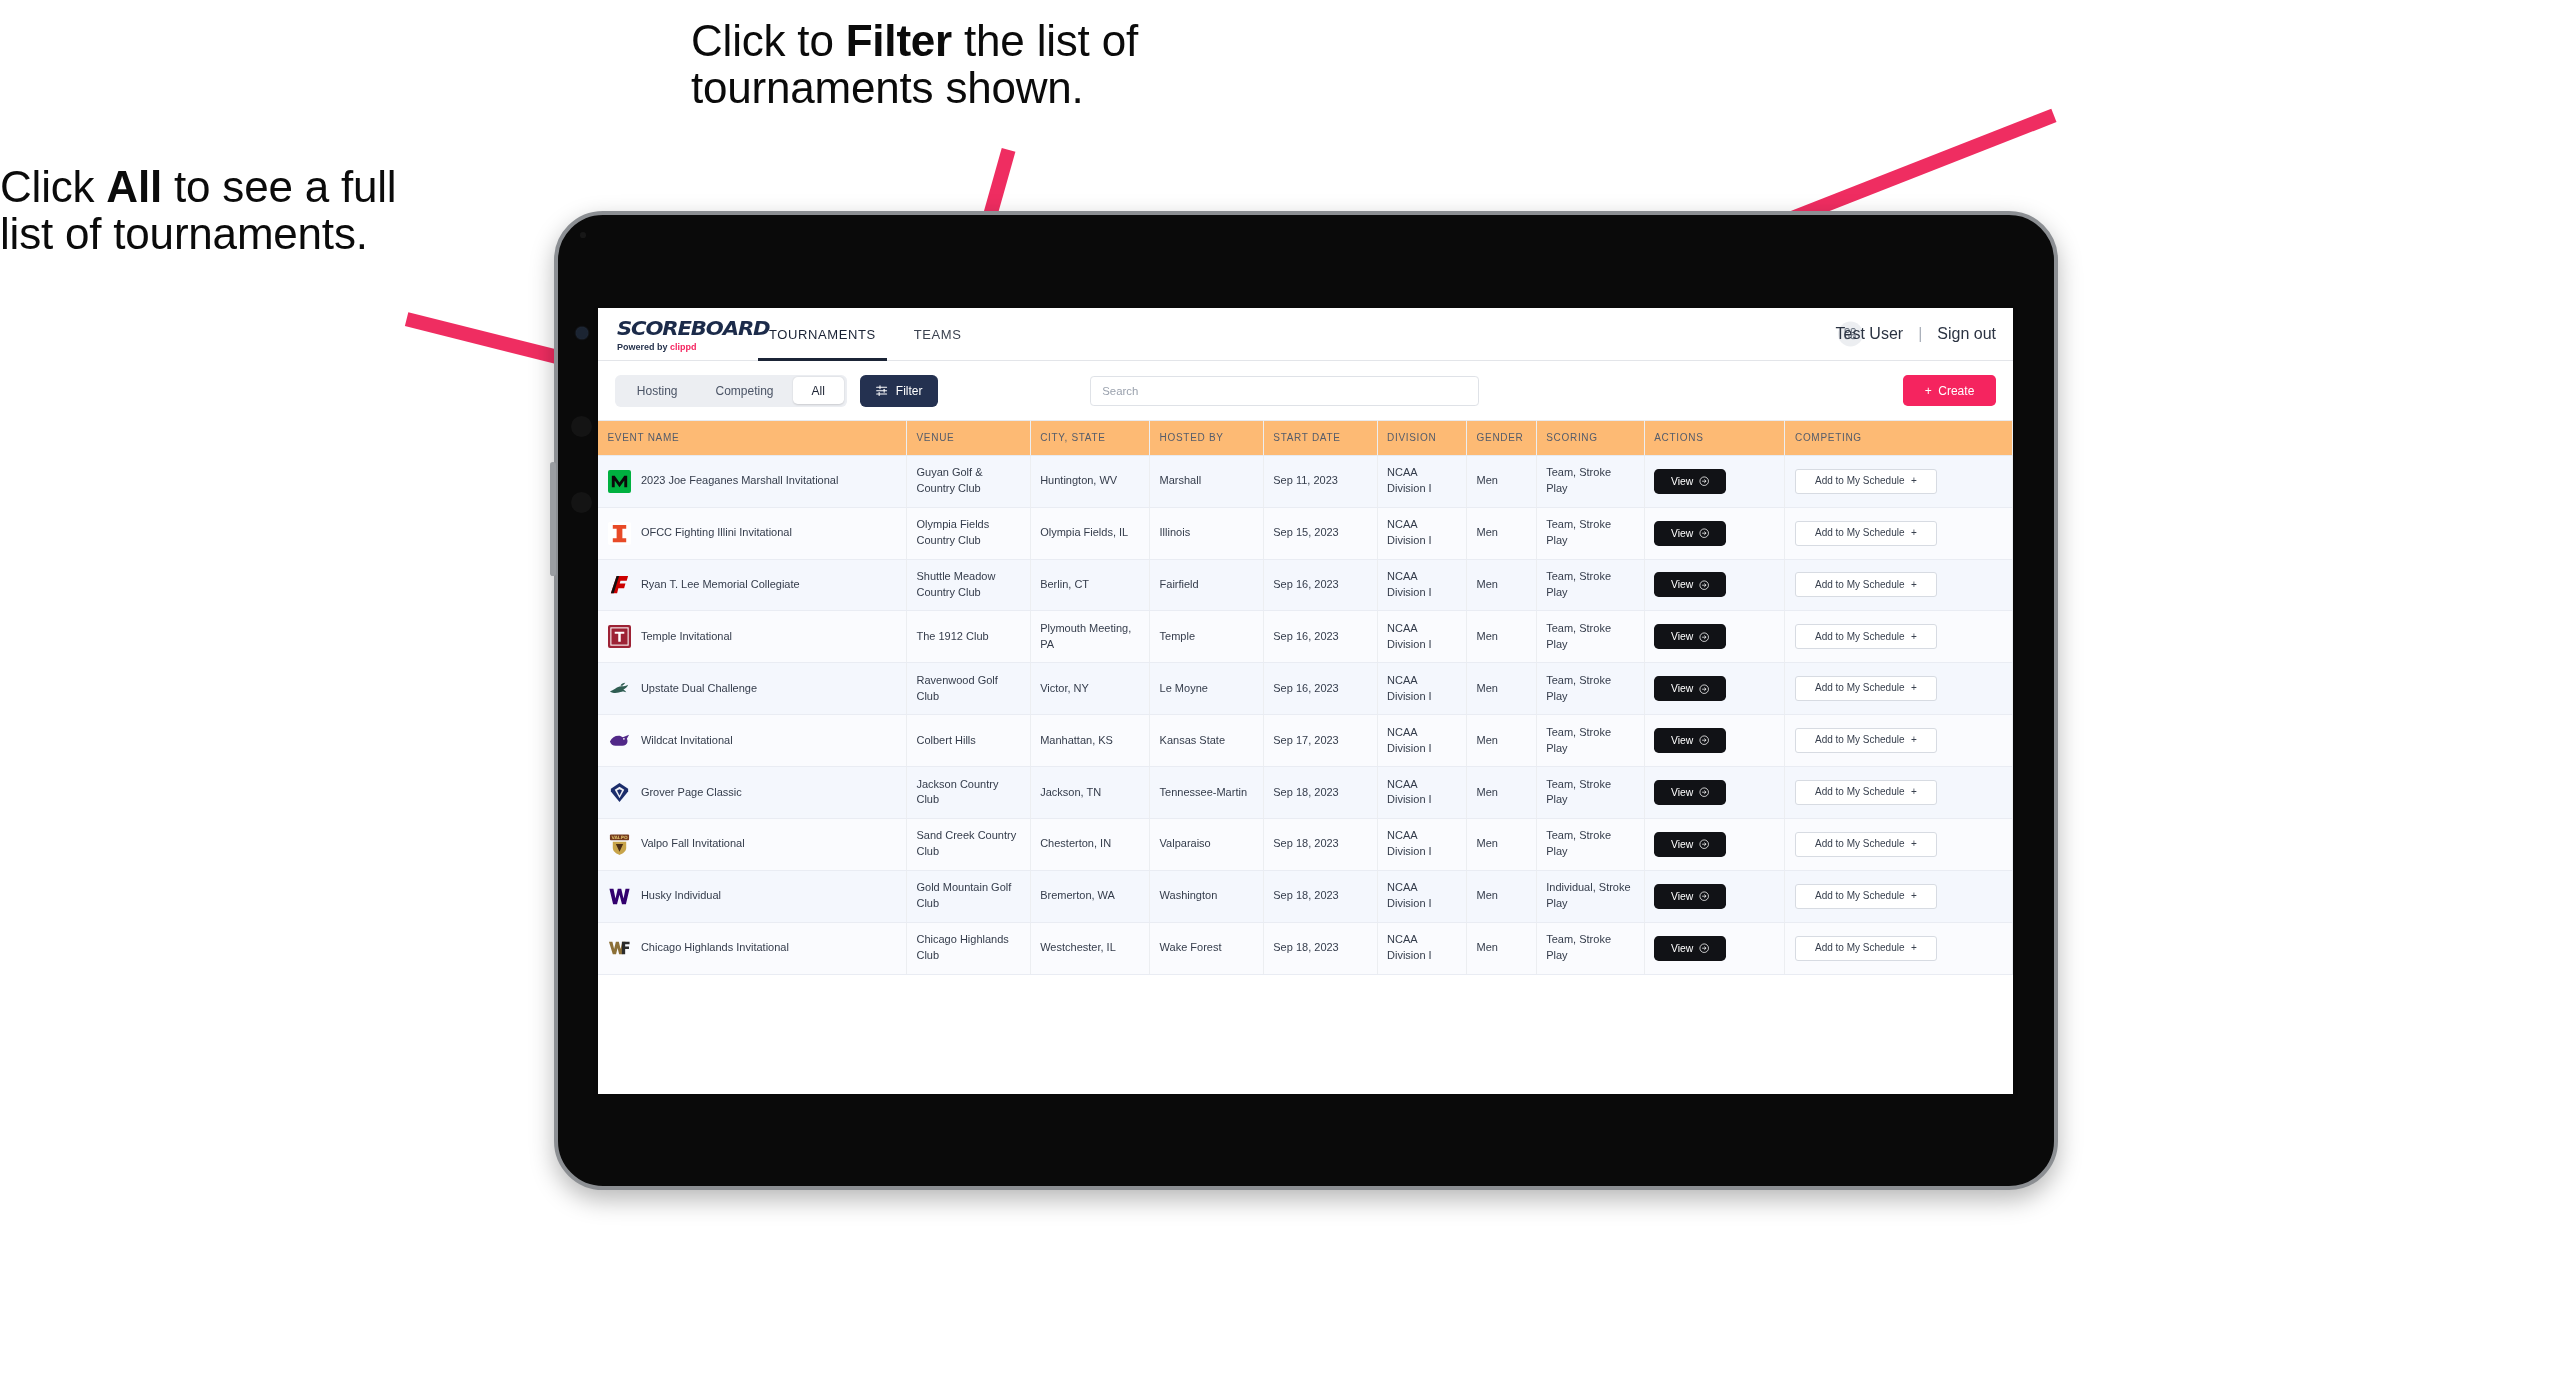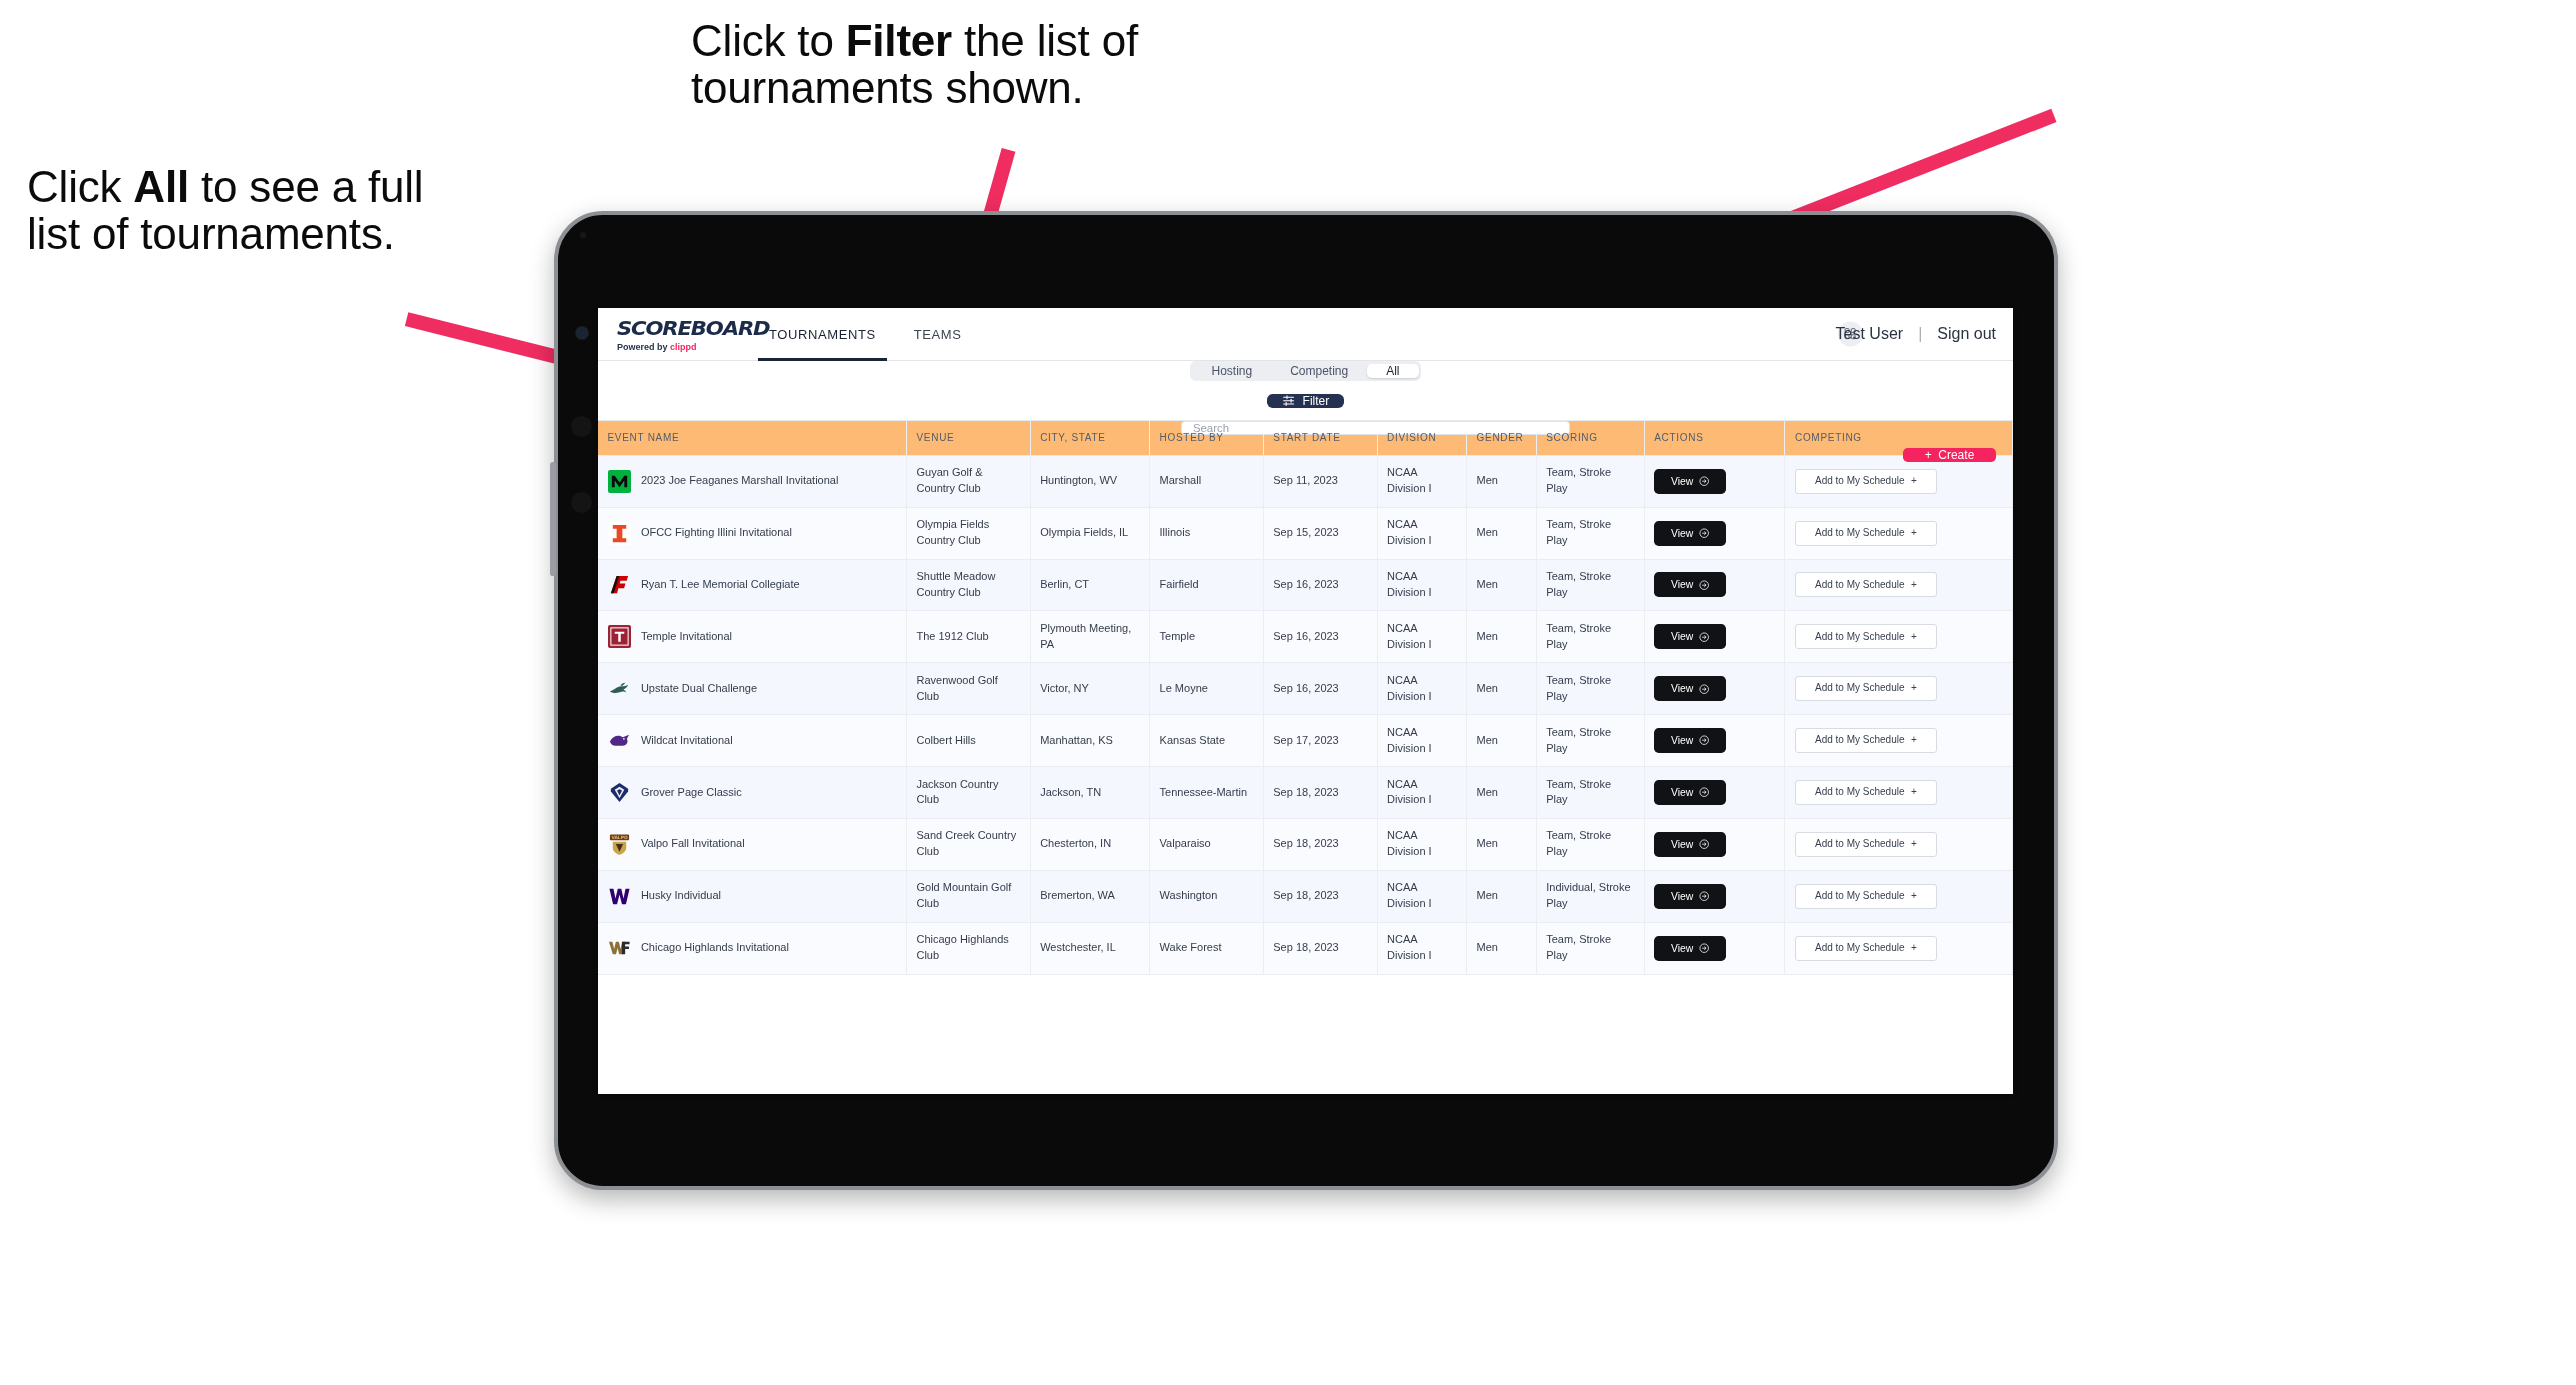--- a/index.html
+++ b/index.html
@@ -15,21 +15,21 @@
   .anno {
     position: absolute;
     font-family: Liberation Sans, sans-serif;
     font-size: 44px;
     line-height: 1.07;
     color: #0b0b0b;
     font-weight: 400;
     letter-spacing: -0.2px;
   }
   .anno b { font-weight: 700; }
-  #anno-all   { left: 0px;    top: 163px; width: 446px; padding-left: 27px; }
+  #anno-all   { left: 0px;    top: 163px; width: 446px; }
   #anno-filter{ left: 691px;  top: 17px;  width: 665px; }
   #anno-search{ left: 2082px; top: 74px;  width: 427px; }
 
   .arrow { position: absolute; pointer-events: none; }
 
   
   #tablet {
     position: absolute;
     left: 554px; top: 211px;
     width: 1504px; height: 979px;
@@ -96,21 +96,21 @@
   #userblock {
     position:absolute; right:17px; top:50%; transform:translateY(-50%);
     font-size:16px; color:#2b3342; display:flex; gap:15px; align-items:center;
   }
   #userblock .sep { color:#aab0ba; }
   #userblock a { color:#2b3342; text-decoration:none; cursor:pointer; }
 
   
   #toolbar {
     height:59px; background:#fff; display:flex; align-items:center;
-    padding: 0 17px; gap:13.3px;flex-direction:column;
+    padding: 0 17px; gap:13.3px;
   }
   #segment {
     display:flex; background:#eceef2; border-radius:5.7px; padding:2.8px; height:32px;
   }
   .seg {
     display:flex; align-items:center; padding:0 19px; font-size:12px;
     color:#4b5466; border-radius:4.7px; cursor:pointer;
   }
   .seg.active { background:#ffffff; color:#1c2333; box-shadow:0 0.9px 1.9px rgba(0,0,0,.14); font-weight:500;}
   #filterbtn {

